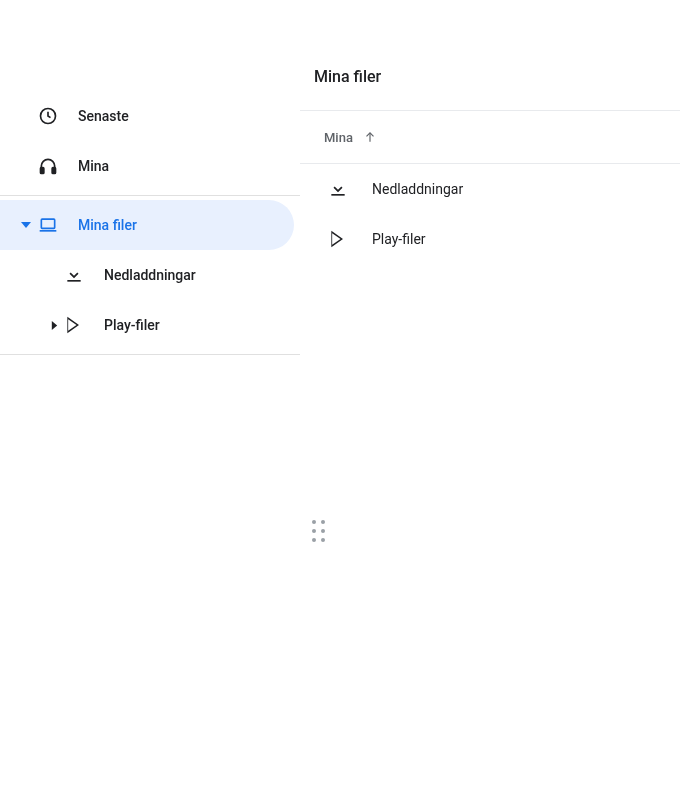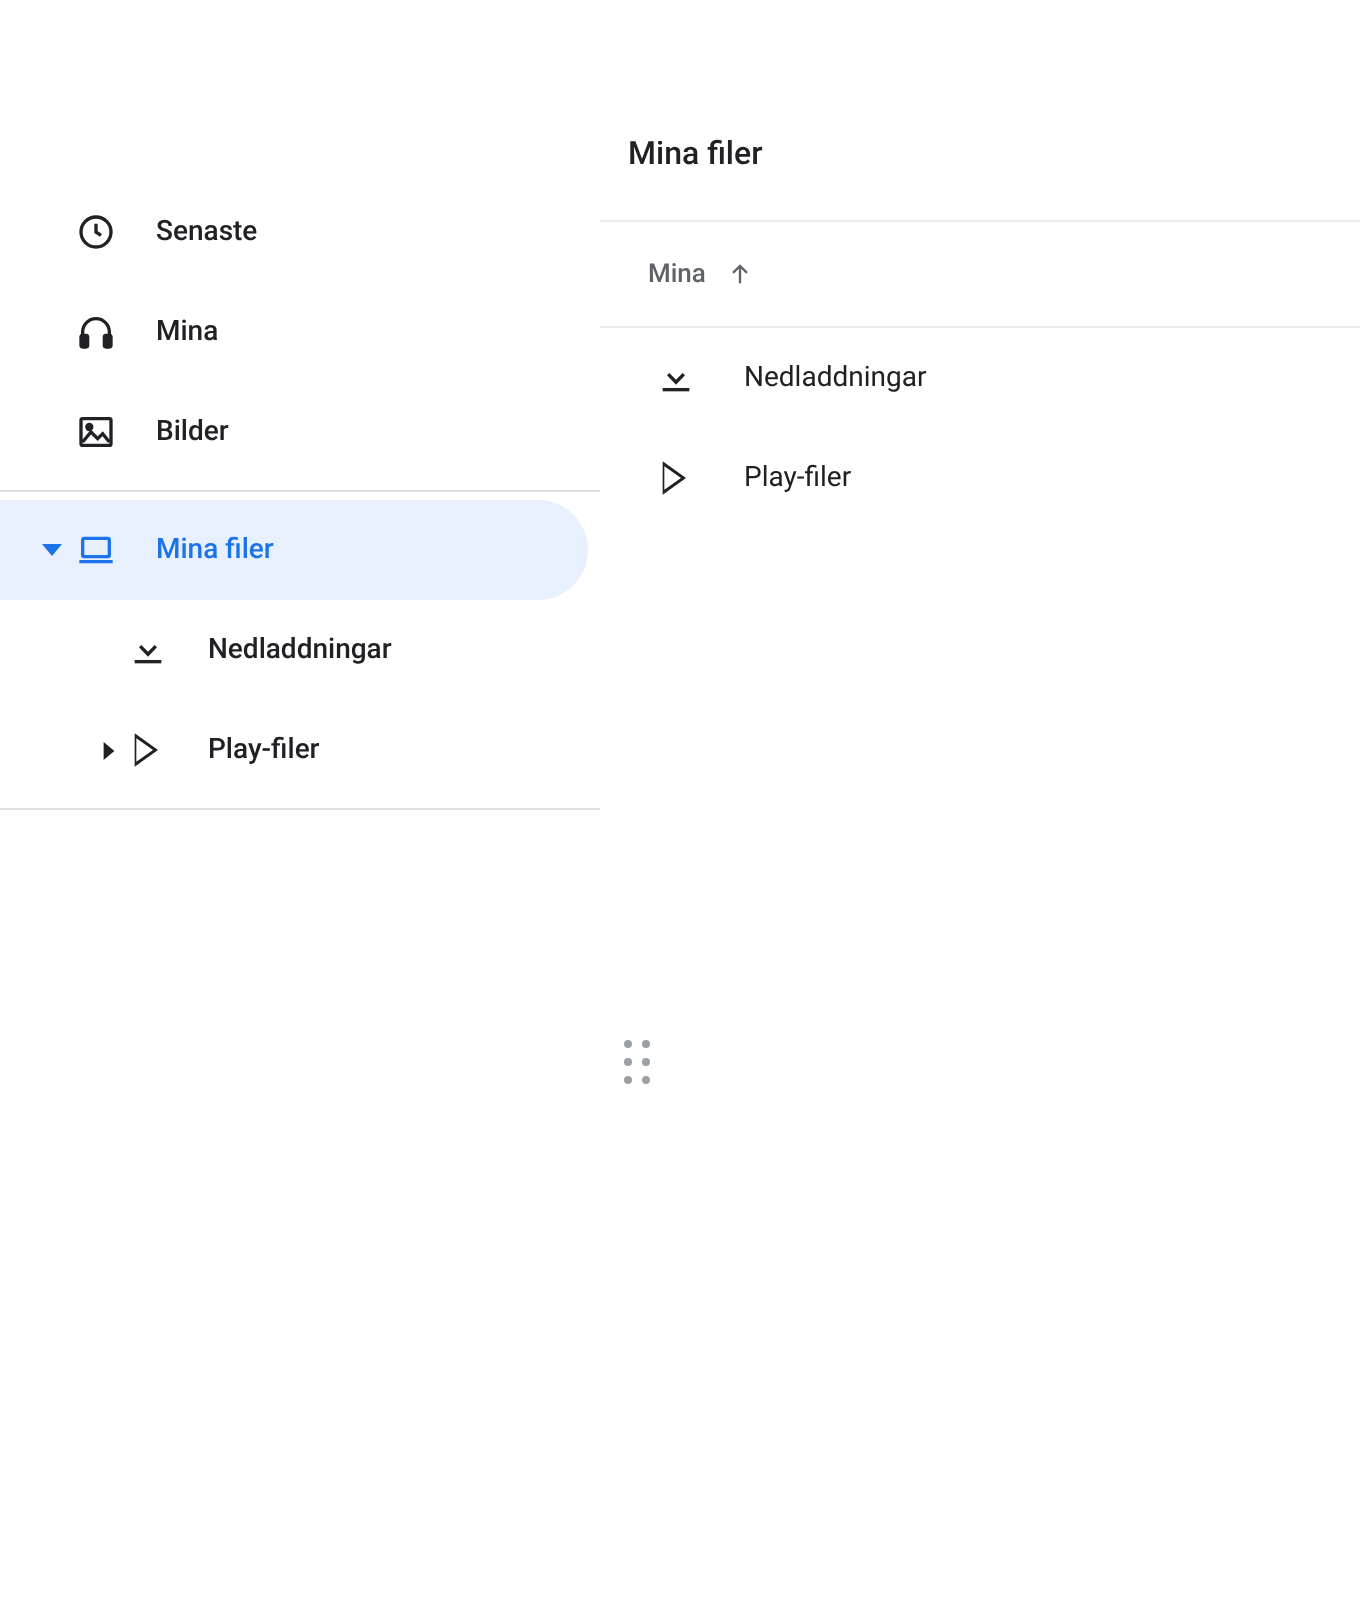--- a/index.html
+++ b/index.html
@@ -153,30 +153,20 @@
       <div class="sb-item no-expander">
         <span class="icon">
           <svg width="20" height="20" viewBox="0 0 24 24" fill="none" stroke="#202124" stroke-width="2">
               <path d="M4 14v-2a8 8 0 0 1 16 0v2"></path>
               <rect x="3" y="14" width="4" height="7" rx="1" fill="#202124"></rect>
               <rect x="17" y="14" width="4" height="7" rx="1" fill="#202124"></rect>
             </svg>
         </span>
         <span class="sb-label">Mina</span>
       </div>
-      <div class="sb-item no-expander">
-        <span class="icon">
-          <svg width="20" height="20" viewBox="0 0 24 24" fill="none" stroke="#202124" stroke-width="2">
-              <rect x="3" y="4" width="18" height="16" rx="1"></rect>
-              <circle cx="8" cy="9" r="1.5" fill="#202124"></circle>
-              <path d="M4 18l5-6 4 4 3-3 4 5"></path>
-            </svg>
-        </span>
-        <span class="sb-label">Bilder</span>
-      </div>
     </div>
 
     <div class="sb-divider"></div>
 
     <div class="sb-section">
       <div class="sb-item selected">
         <span class="expander">
           <svg width="10" height="10" viewBox="0 0 10 10">
               <path d="M0 2 L10 2 L5 8 Z" fill="#1a73e8"></path>
             </svg>

